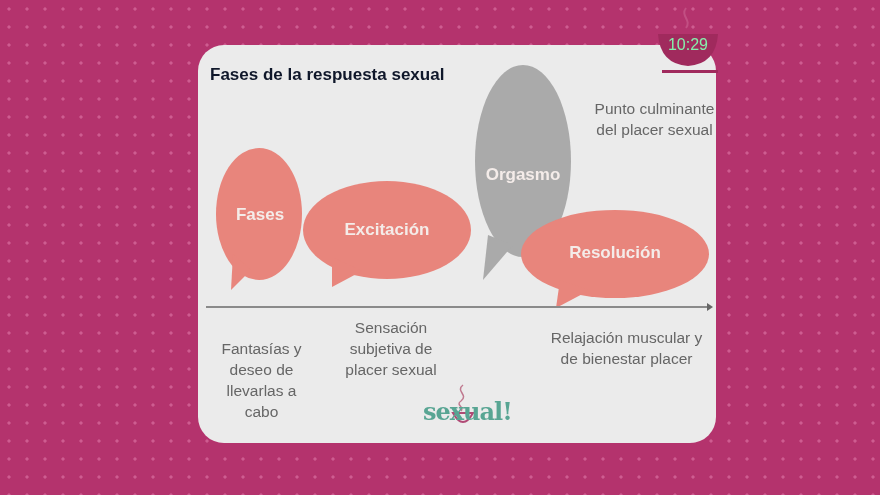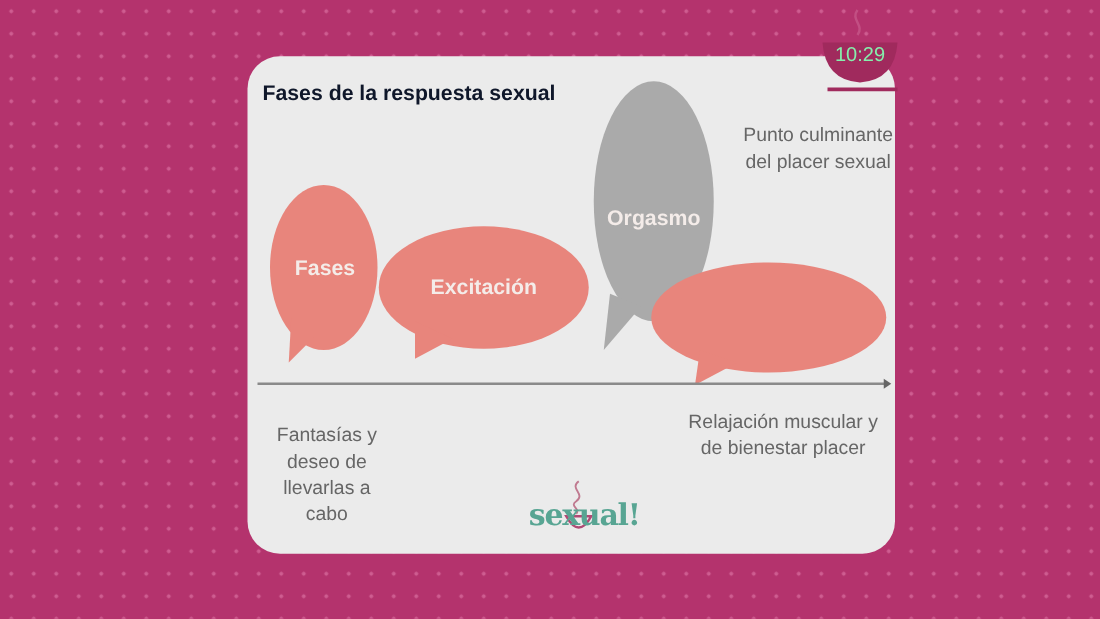--- a/index.html
+++ b/index.html
@@ -49,26 +49,28 @@
       <polygon points="30,78 60,92 30,108" fill="#e8857c"></polygon>
     </svg>
     <div class="blabel" style="top:41px;">Excitación</div>
   </div>
 
   <div class="bubble" style="left:322px;top:165px;width:190px;height:100px;">
     <svg width="190" height="100">
       <ellipse cx="95" cy="44" rx="94" ry="44" fill="#e8857c"></ellipse>
       <polygon points="40,70 70,80 36,98" fill="#e8857c"></polygon>
     </svg>
+    <div class="blabel" style="top:33px;">Resolución</div>
   </div>
 
   <div class="axis"></div>
   <div class="arrow"></div>
 
   <div class="desc" style="left:11px;top:293px;width:105px;">Fantasías y deseo de llevarlas a cabo</div>
+  <div class="desc" style="left:133px;top:272px;width:120px;">Sensación subjetiva de placer sexual</div>
   <div class="desc" style="left:394px;top:53px;width:125px;">Punto culminante del placer sexual</div>
   <div class="desc" style="left:346px;top:282px;width:165px;">Relajación muscular y de bienestar placer</div>
 
   <div class="logo">
     <svg width="80" height="50" style="position:absolute;left:0;top:0;">
       <path d="M40 2 C32 8 46 12 38 18 C32 22 42 24 38 28" stroke="#c07a90" stroke-width="1.5" fill="none"></path>
       <path d="M30 30 Q40 48 50 30 Z" fill="none" stroke="#b04a75" stroke-width="2"></path>
     </svg>
     <div class="logotext">sexual!</div>
   </div>

